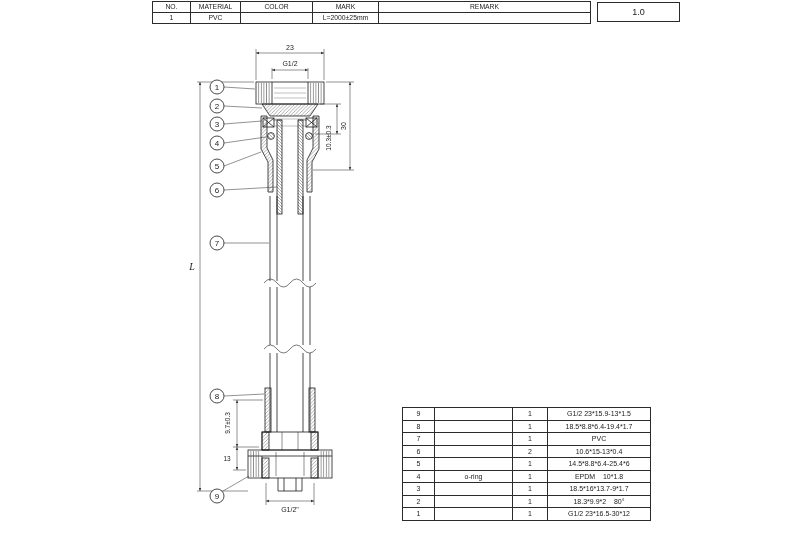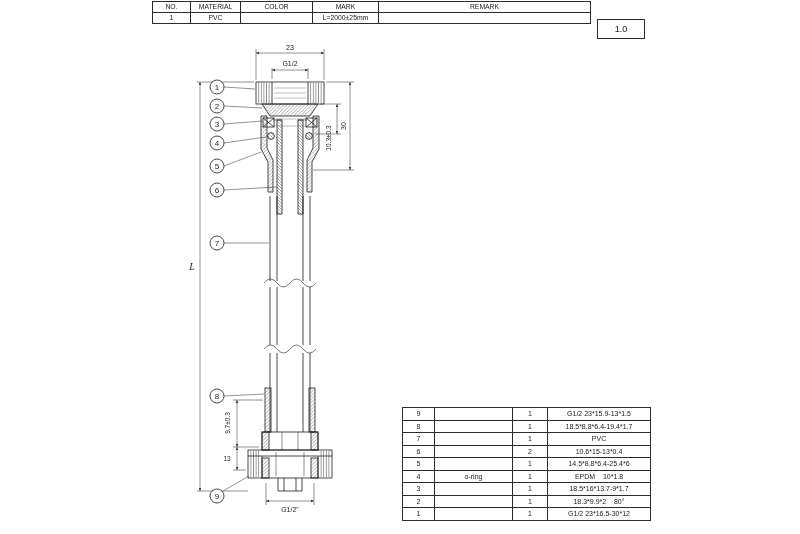--- a/index.html
+++ b/index.html
@@ -7,21 +7,21 @@
               font-family:"Liberation Sans", sans-serif; }
   .sheet { position:absolute; inset:0; background:#fff; }
 
   table { border-collapse:collapse; table-layout:fixed; position:absolute; }
   td { border:1px solid #2b2b2b; text-align:center; vertical-align:middle;
        color:#1a1a1a; white-space:pre; overflow:hidden; line-height:1; }
 
   .spec-table { left:152px; top:1px; width:438px; }
   .spec-table td { height:11px; font-size:6.8px; }
 
-  .version-box { position:absolute; left:597px; top:19px; width:48px; height:20px;
+  .version-box { position:absolute; left:597px; top:2px; width:83px; height:20px;
                  border:1px solid #2b2b2b; display:flex; align-items:center;
                  justify-content:center; font-size:9px; color:#1a1a1a; }
 
   .parts-table { left:402px; top:407px; width:248px; }
   .parts-table td { height:12.5px; font-size:7px; }
 
   svg.drawing { position:absolute; left:0; top:0; }
 </style>
 </head>
 <body>

